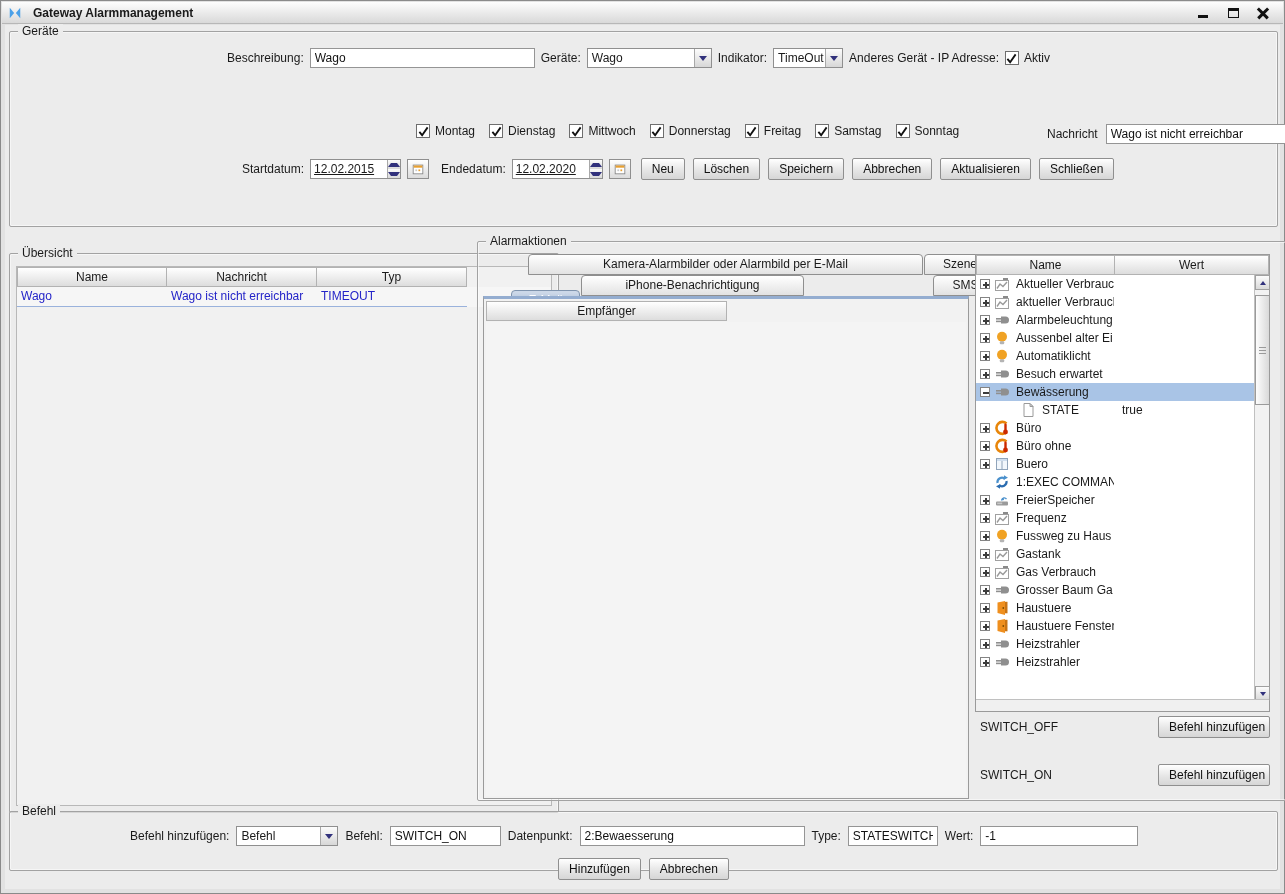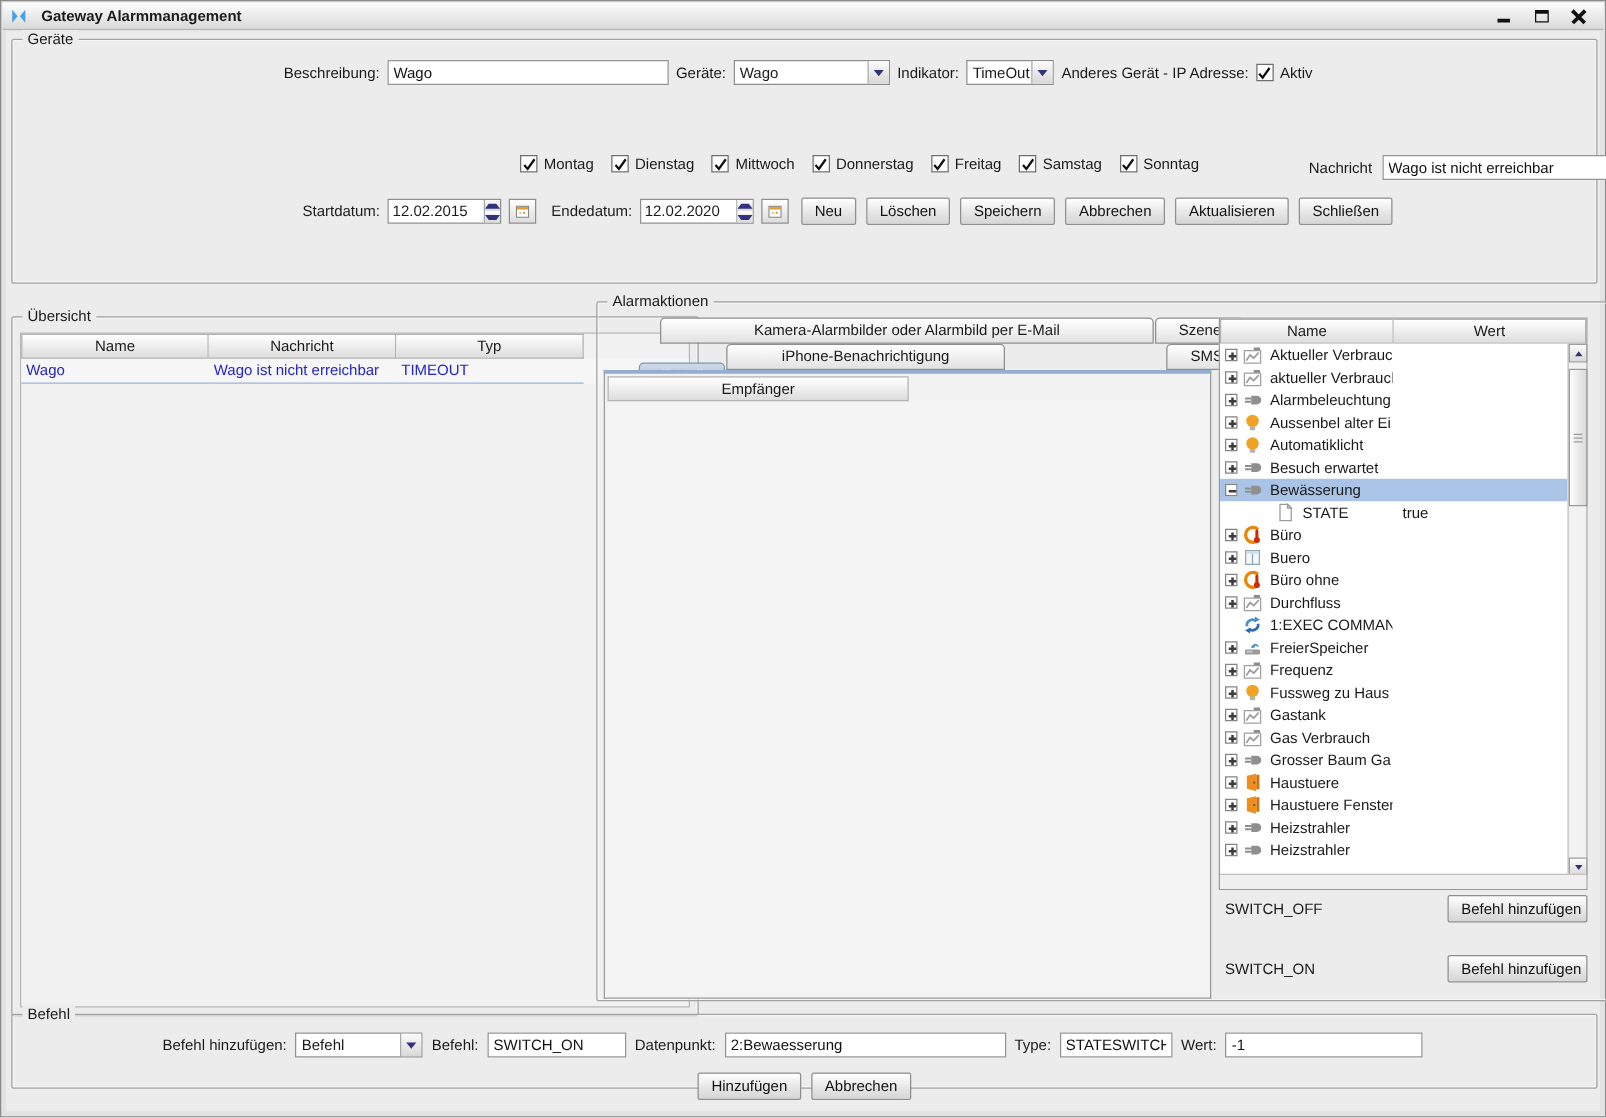--- a/index.html
+++ b/index.html
@@ -32,21 +32,21 @@
   .tfield { background:#fff; border:1px solid #959595; height:20px; padding:1px 4px; font-family:"Liberation Sans",sans-serif; font-size:12px; color:#111; }
   .combo { display:inline-flex; height:20px; border:1px solid #8f8f8f; background:#fff; }
   .combo .cval { padding:2px 4px; white-space:nowrap; overflow:hidden; flex:1; }
   .combo .cbtn { width:17px; background:linear-gradient(#fcfcfc,#d7d7d7); border-left:1px solid #a8a8a8; display:flex; align-items:center; justify-content:center; }
   .arrow-down { width:0; height:0; border-left:4px solid transparent; border-right:4px solid transparent; border-top:5px solid #31317c; }
   .btn { height:22px; padding:2px 10px; font-family:"Liberation Sans",sans-serif; font-size:12px; color:#111;
     background:linear-gradient(#ffffff,#e6e6e6 55%,#d6d6d6); border:1px solid #8f8f8f; border-radius:2px; white-space:nowrap; }
   .checkbox { width:14px; height:14px; background:#fff; border:1px solid #6e6e6e; display:inline-flex; align-items:center; justify-content:center; flex:none; }
   .cbgroup { display:inline-flex; align-items:center; gap:5px; }
   .spinner { display:inline-flex; height:20px; border:1px solid #8f8f8f; background:#fff; }
-  .spinner .sval { padding:2px 3px; width:76px; }
+  .spinner .sval { padding:2px 3px; width:76px;text-decoration:underline; }
   .spinner .sarrows { width:13px; display:flex; flex-direction:column; border-left:1px solid #a8a8a8; }
   .spinner .sarrows span { flex:1; background:linear-gradient(#fcfcfc,#d9d9d9); display:flex; align-items:center; justify-content:center; }
   .tri-up { width:0; height:0; border-left:3px solid transparent; border-right:3px solid transparent; border-bottom:4px solid #31317c; }
   .tri-down { width:0; height:0; border-left:3px solid transparent; border-right:3px solid transparent; border-top:4px solid #31317c; }
   .calbtn { width:22px; height:20px; background:linear-gradient(#ffffff,#dcdcdc); border:1px solid #8f8f8f; display:inline-flex; align-items:center; justify-content:center; }
 
   
   .th { background:linear-gradient(#ffffff,#dddddd); border:1px solid #b2b2b2; border-left:none; text-align:center; height:20px; line-height:19px; overflow:hidden; white-space:nowrap; }
   .th:first-child { border-left:1px solid #b2b2b2; }
   .table-head { display:flex; }
@@ -392,48 +392,37 @@
                   <rect x="10.3" y="3.5" width="2.4" height="7" rx="1.2" fill="#cc2a00"></rect>
                   <circle cx="11.5" cy="12" r="2.4" fill="#cc2a00"></circle>
                 </svg>
               </span>
               <span class="tlabel">Büro</span>
             </div>
             <div class="trow">
               <span class="expander plus"></span>
               <span class="ticon">
                 <svg width="16" height="16" viewBox="0 0 16 16">
+                  <path d="M12.5 3.5a6 6 0 1 0 .2 8.6" fill="none" stroke="#e8860a" stroke-width="2.6"></path>
+                  <rect x="10.3" y="3.5" width="2.4" height="7" rx="1.2" fill="#cc2a00"></rect>
+                  <circle cx="11.5" cy="12" r="2.4" fill="#cc2a00"></circle>
+                </svg>
+              </span>
+              <span class="tlabel">Büro ohne</span>
+            </div>
+            <div class="trow">
+              <span class="expander plus"></span>
+              <span class="ticon">
+                <svg width="16" height="16" viewBox="0 0 16 16">
                   <rect x="2.5" y="2.5" width="11" height="11" fill="#f2f7fc" stroke="#90a4ba"></rect>
                   <rect x="3" y="3" width="10" height="2" fill="#cfdeee"></rect>
                   <line x1="8" y1="5" x2="8" y2="13.5" stroke="#90a4ba"></line>
                 </svg>
               </span>
               <span class="tlabel">Buero</span>
-            </div>
-            <div class="trow">
-              <span class="expander plus"></span>
-              <span class="ticon">
-                <svg width="16" height="16" viewBox="0 0 16 16">
-                  <path d="M12.5 3.5a6 6 0 1 0 .2 8.6" fill="none" stroke="#e8860a" stroke-width="2.6"></path>
-                  <rect x="10.3" y="3.5" width="2.4" height="7" rx="1.2" fill="#cc2a00"></rect>
-                  <circle cx="11.5" cy="12" r="2.4" fill="#cc2a00"></circle>
-                </svg>
-              </span>
-              <span class="tlabel">Büro ohne</span>
-            </div>
-            <div class="trow">
-              <span class="expander plus"></span>
-              <span class="ticon">
-                <svg width="16" height="16" viewBox="0 0 16 16">
-                  <path d="M9 2h5v2.6H9z" fill="#8a8a8a"></path>
-                  <rect x="1.5" y="4.5" width="13" height="10" fill="#fff" stroke="#a0a0a0"></rect>
-                  <polyline points="3,12.5 6,8 9,10.5 13,6" fill="none" stroke="#9a9a9a" stroke-width="1.4"></polyline>
-                </svg>
-              </span>
-              <span class="tlabel">Durchfluss</span>
             </div>
             <div class="trow">
               <span class="exp-spacer"></span>
               <span class="ticon">
                 <svg width="16" height="16" viewBox="0 0 16 16">
                   <path d="M3.5 9a4.5 4.5 0 0 1 7.5-4" fill="none" stroke="#4a90cc" stroke-width="2.2"></path>
                   <path d="M12.5 7a4.5 4.5 0 0 1-7.5 4" fill="none" stroke="#2a6cb0" stroke-width="2.2"></path>
                   <path d="M10 1.2l4 2.6-4.4 2z" fill="#4a90cc"></path>
                   <path d="M6 14.8l-4-2.6 4.4-2z" fill="#2a6cb0"></path>
                 </svg>

